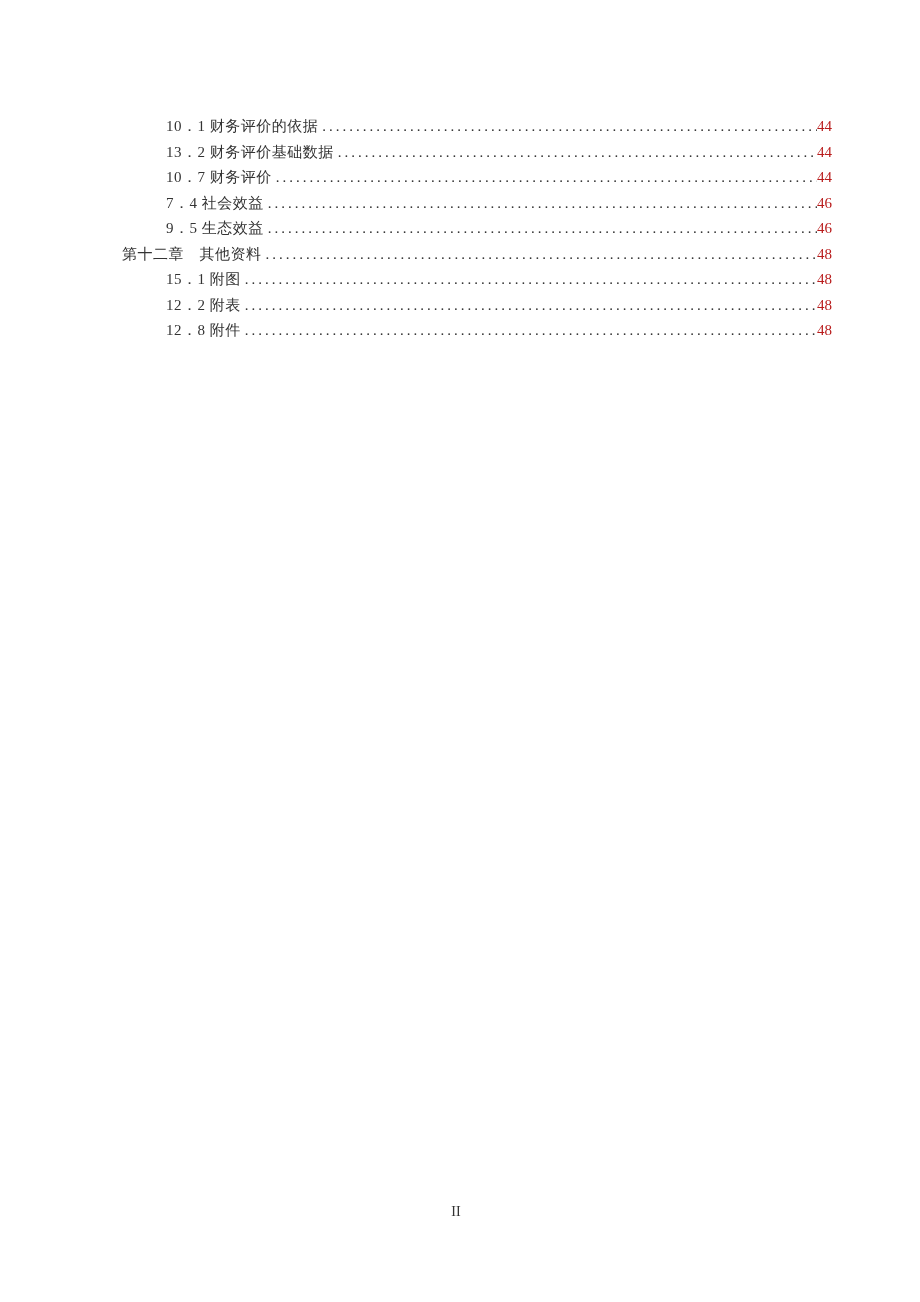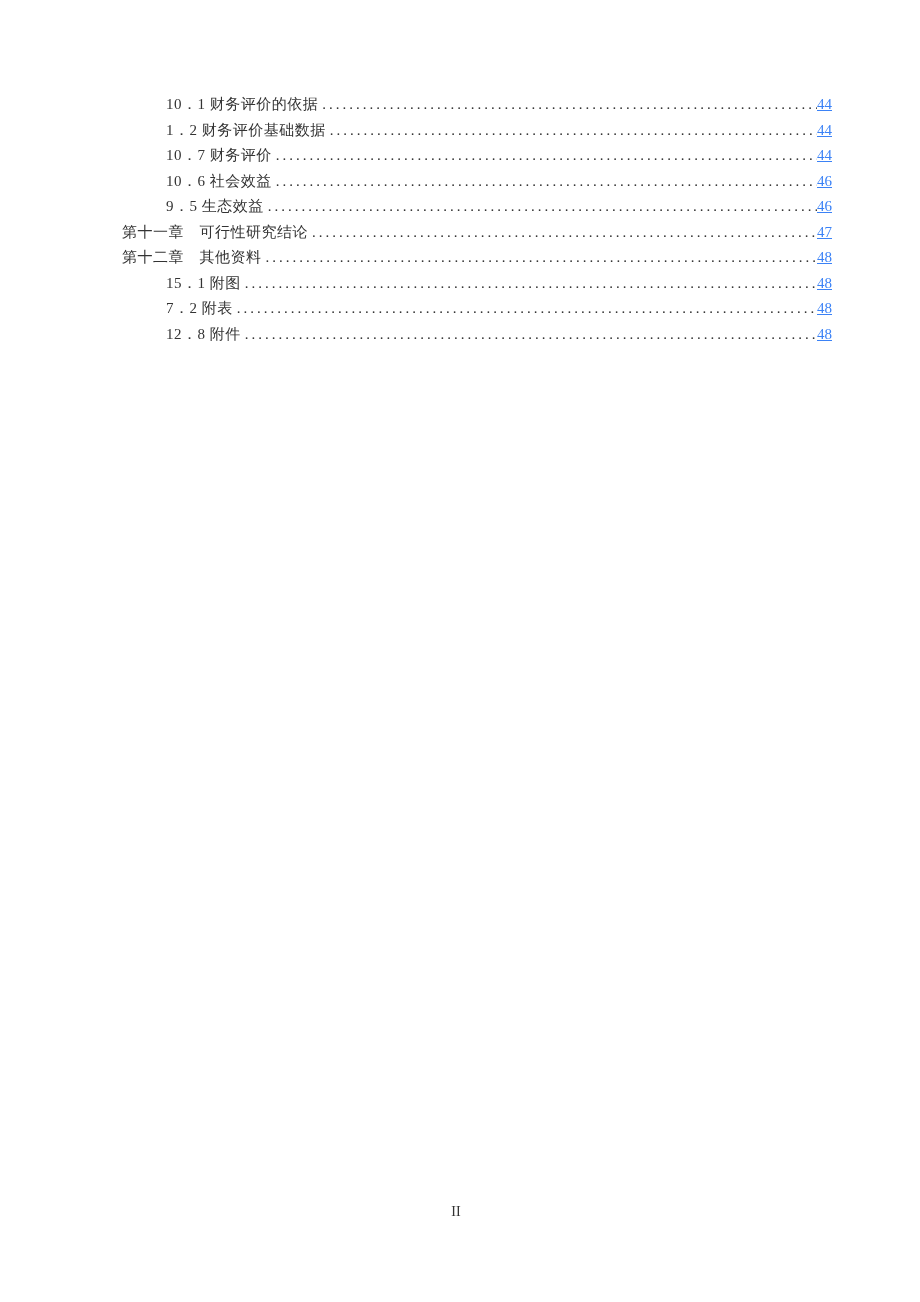--- a/index.html
+++ b/index.html
@@ -9,21 +9,21 @@
     }
     body {
       background: #ffffff;
       width: 920px;
       height: 1302px;
       position: relative;
       font-family: "SimSun", "宋体", serif;
     }
     .page-content {
       position: absolute;
-      top: 92px;
+      top: 114px;
       left: 122px;
       right: 88px;
     }
     .toc-line {
       display: flex;
       align-items: baseline;
       font-size: 15px;
       line-height: 25.5px;
       color: #333333;
       white-space: nowrap;
@@ -43,22 +43,21 @@
       overflow: hidden;
       letter-spacing: 3px;
       color: #333333;
       padding: 0 4px;
     }
     .toc-dots::after {
       content: "......................................................................................................................................................................................";
     }
     .toc-page {
       flex-shrink: 0;
-      color: #3b82f6;
-      text-decoration: underline;
+      color: #b91c1c;
     }
     .page-number {
       position: absolute;
       bottom: 82px;
       left: 0;
       right: 8px;
       text-align: center;
       font-size: 14px;
       font-family: "Times New Roman", serif;
       color: #333333;
@@ -67,56 +66,51 @@
 </head>
 <body>
 
 <div class="page-content">
   <div class="toc-line level-2">
     <span class="toc-title">10．1 财务评价的依据</span>
     <span class="toc-dots"></span>
     <span class="toc-page">44</span>
   </div>
   <div class="toc-line level-2">
-    <span class="toc-title">1．2 财务评价基础数据</span>
+    <span class="toc-title">13．2 财务评价基础数据</span>
     <span class="toc-dots"></span>
     <span class="toc-page">44</span>
   </div>
   <div class="toc-line level-2">
     <span class="toc-title">10．7 财务评价</span>
     <span class="toc-dots"></span>
     <span class="toc-page">44</span>
   </div>
   <div class="toc-line level-2">
-    <span class="toc-title">10．6 社会效益</span>
+    <span class="toc-title">7．4 社会效益</span>
     <span class="toc-dots"></span>
     <span class="toc-page">46</span>
   </div>
   <div class="toc-line level-2">
     <span class="toc-title">9．5 生态效益</span>
     <span class="toc-dots"></span>
     <span class="toc-page">46</span>
-  </div>
-  <div class="toc-line level-1">
-    <span class="toc-title">第十一章　可行性研究结论</span>
-    <span class="toc-dots"></span>
-    <span class="toc-page">47</span>
   </div>
   <div class="toc-line level-1">
     <span class="toc-title">第十二章　其他资料</span>
     <span class="toc-dots"></span>
     <span class="toc-page">48</span>
   </div>
   <div class="toc-line level-2">
     <span class="toc-title">15．1 附图</span>
     <span class="toc-dots"></span>
     <span class="toc-page">48</span>
   </div>
   <div class="toc-line level-2">
-    <span class="toc-title">7．2 附表</span>
+    <span class="toc-title">12．2 附表</span>
     <span class="toc-dots"></span>
     <span class="toc-page">48</span>
   </div>
   <div class="toc-line level-2">
     <span class="toc-title">12．8 附件</span>
     <span class="toc-dots"></span>
     <span class="toc-page">48</span>
   </div>
 </div>
 

